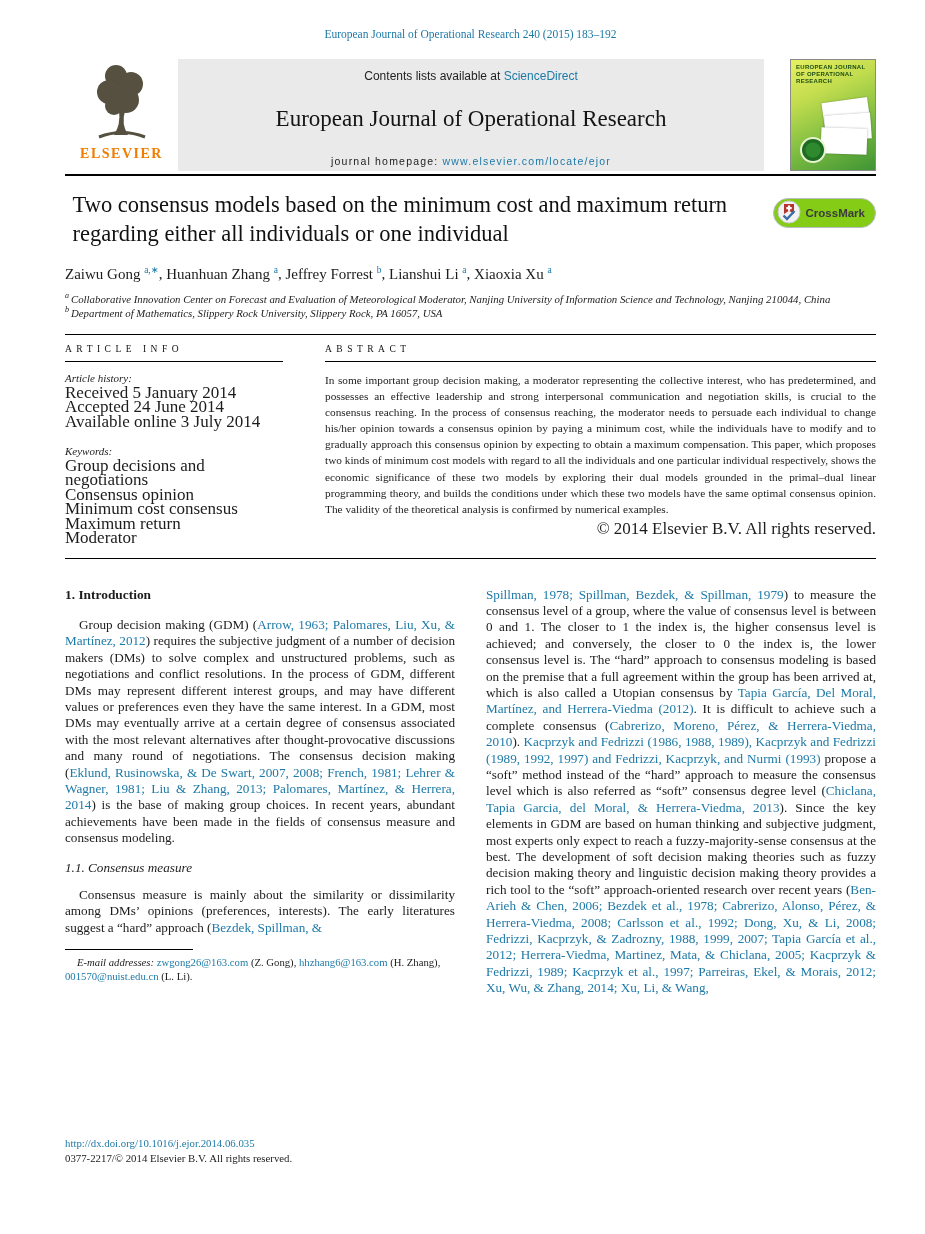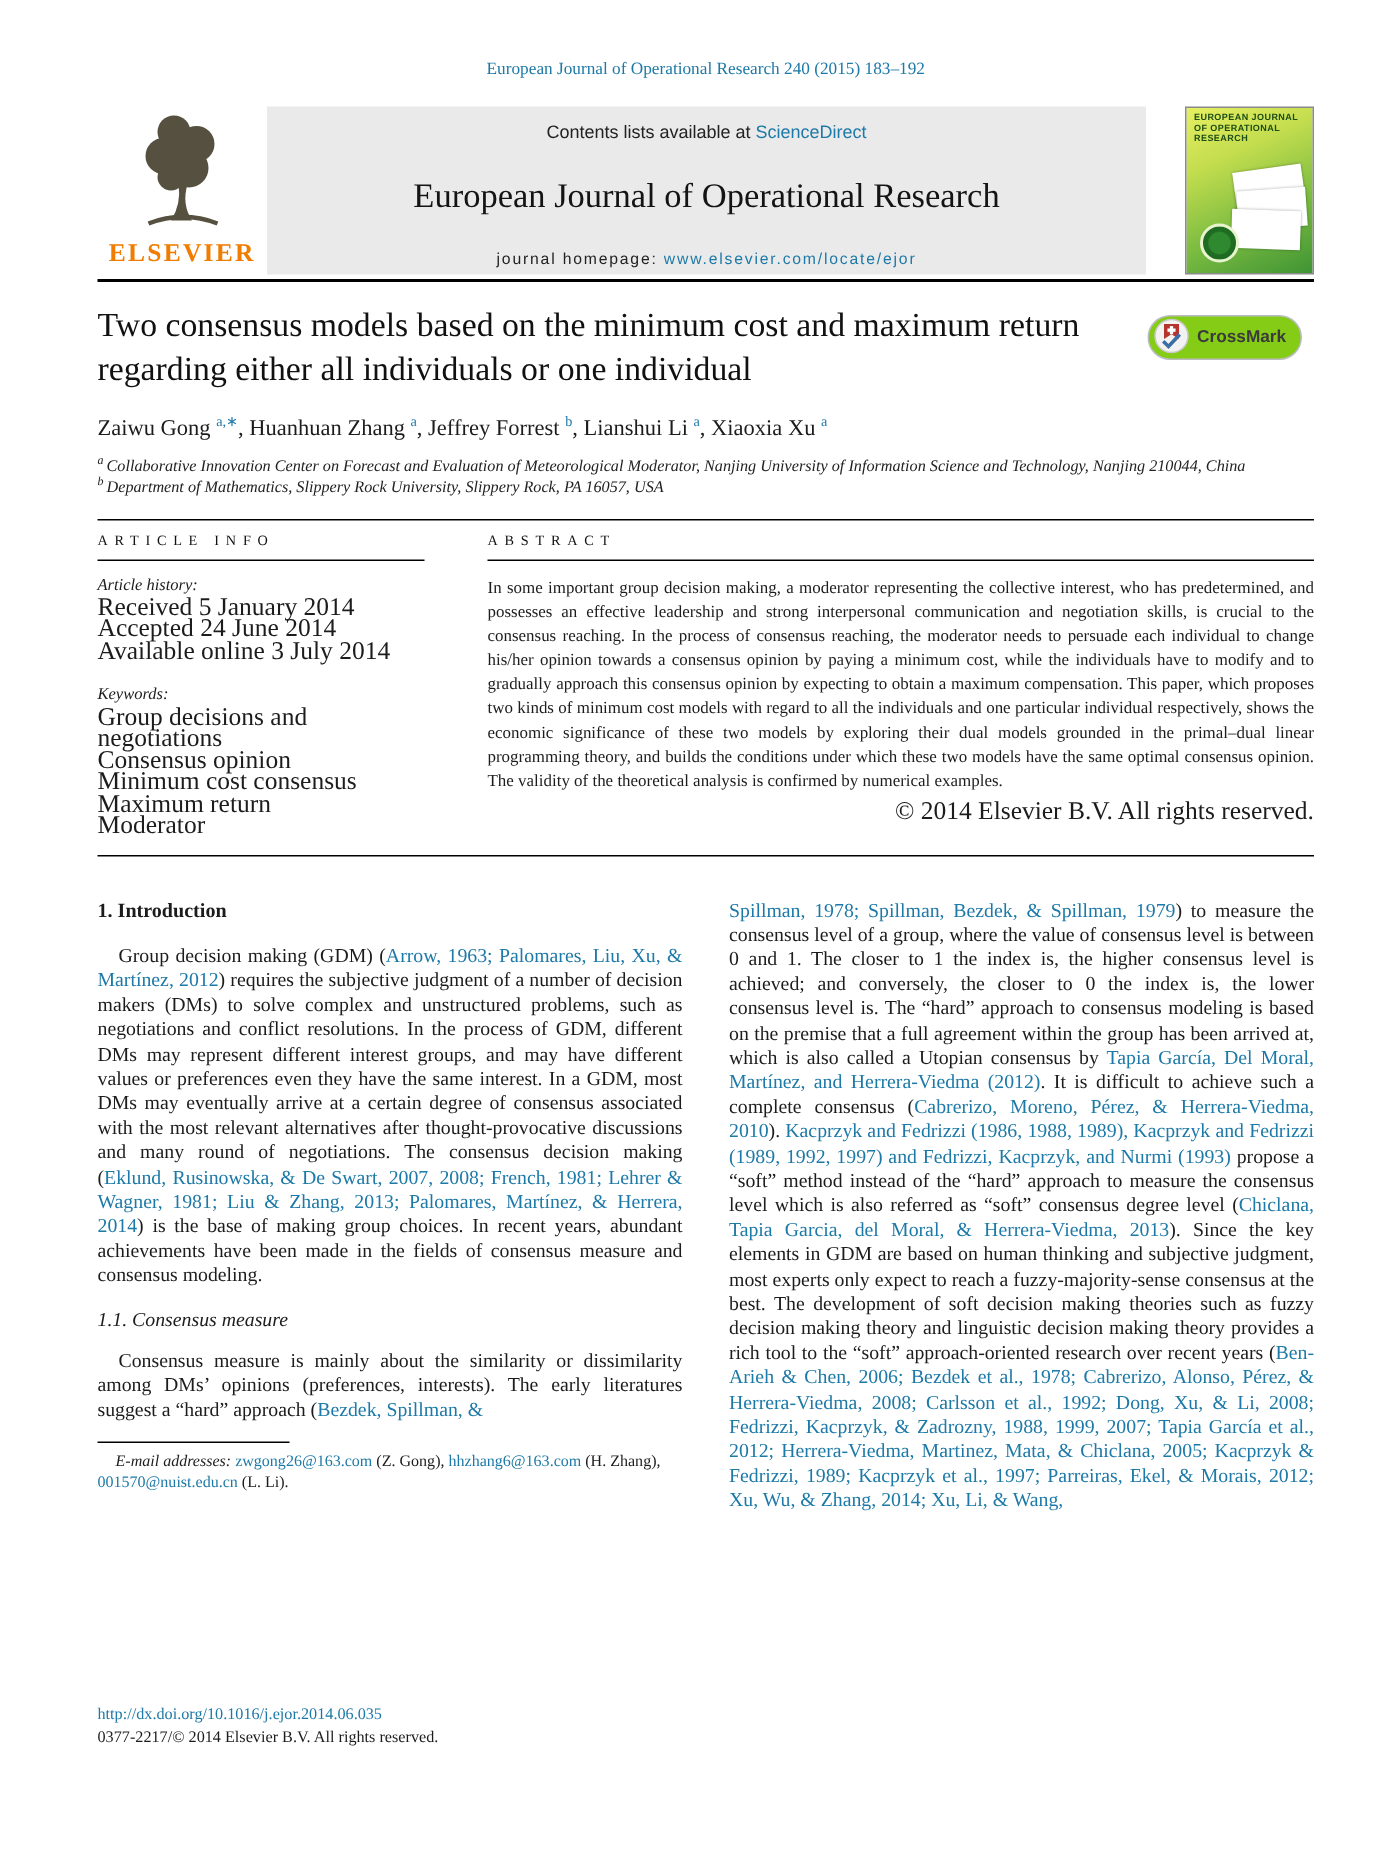--- a/index.html
+++ b/index.html
@@ -7,26 +7,26 @@
   .page {
     width:925px; height:1234px; background:#fff; position:relative;
     font-family:"Liberation Serif", serif; color:#1c1c1c; overflow:hidden;
   }
   .content { margin-left:65px; width:811px; }
   .link, .cite { color:#1d79a7; }
   .it { font-style:italic; }
   sup { font-size:9.5px; line-height:0; }
 
   
-  .top-cite { padding-top:40px; text-align:center; font-size:11.5px; }
+  .top-cite { padding-top:28px; text-align:center; font-size:11.5px; }
 
   
   .header-row { display:flex; margin-top:19px; height:112px; }
   .logo-box { width:113px; flex:none; display:flex; flex-direction:column; align-items:center; }
-  .logo-text { color:#f07c00; font-weight:bold; font-size:17px; letter-spacing:1.5px; margin-top:1px; }
+  .logo-text { color:#f07c00; font-weight:bold; font-size:14px; letter-spacing:1.5px; margin-top:1px; }
   .header-mid { flex:1; background:#eaeaea; margin-right:26px; display:flex; flex-direction:column;
                 align-items:center; justify-content:space-between; padding:10px 0 4px; }
   .contents-line { font-family:"Liberation Sans", sans-serif; font-size:12px; color:#222; }
   .journal-title { font-size:23px; color:#141414; }
   .homepage-line { font-family:"Liberation Sans", sans-serif; font-size:10.5px; letter-spacing:1.2px; color:#222; }
   .cover-box { width:86px; height:112px; flex:none; position:relative; border:1px solid #8a8a8a; overflow:hidden;
     background:linear-gradient(155deg,#e7ef62 0%,#c3dd4e 30%,#7cbc41 65%,#3f9434 100%); }
   .cover-title { font-family:"Liberation Sans", sans-serif; font-size:6px; line-height:7px; font-weight:bold;
     color:#1c4d14; padding:4px 5px 0; letter-spacing:0.3px; }
   .cover-page { position:absolute; background:#fff; width:46px; height:26px; box-shadow:0 0 2px rgba(0,0,0,0.35); }
@@ -34,21 +34,21 @@
   .cp2 { right:4px; top:54px; transform:rotate(-4deg); }
   .cp3 { right:8px; top:68px; transform:rotate(2deg); }
   .cover-emblem { position:absolute; left:9px; bottom:7px; width:26px; height:26px; border-radius:50%;
     background:radial-gradient(circle at 50% 50%, #2f8a2f 0 7px, #1e6b22 8px); border:2px solid #e8f3d0; }
 
   .rule-black { height:2px; background:#000; margin-top:3px; }
   .rule-thin { height:1px; background:#000; }
 
   .section-label { margin-top:26px; font-size:13.5px; }
 
-  .title-row { display:flex; justify-content:flex-start; margin-top:14px; }
+  .title-row { display:flex; justify-content:flex-end; margin-top:14px; }
   h1.title { font-size:22.5px; font-weight:normal; line-height:29px; width:700px; color:#111; }
   .crossmark { height:30px; align-self:flex-start; margin-top:8px; display:inline-flex; align-items:center; gap:5px;
     border:1px solid #bcbcc4; border-radius:15px; padding:2px 10px 2px 3px; background:#84cc16;
     font-family:"Liberation Sans", sans-serif; font-size:11.5px; font-weight:bold; color:#3b3b3b; cursor:pointer; }
 
   .authors { margin-top:18px; font-size:15px; }
   .affiliations { margin-top:9px; font-style:italic; font-size:10.8px; line-height:14px; color:#222; }
   .affiliations sup { font-size:8px; }
 
   .ia-section { margin-top:14px; }

